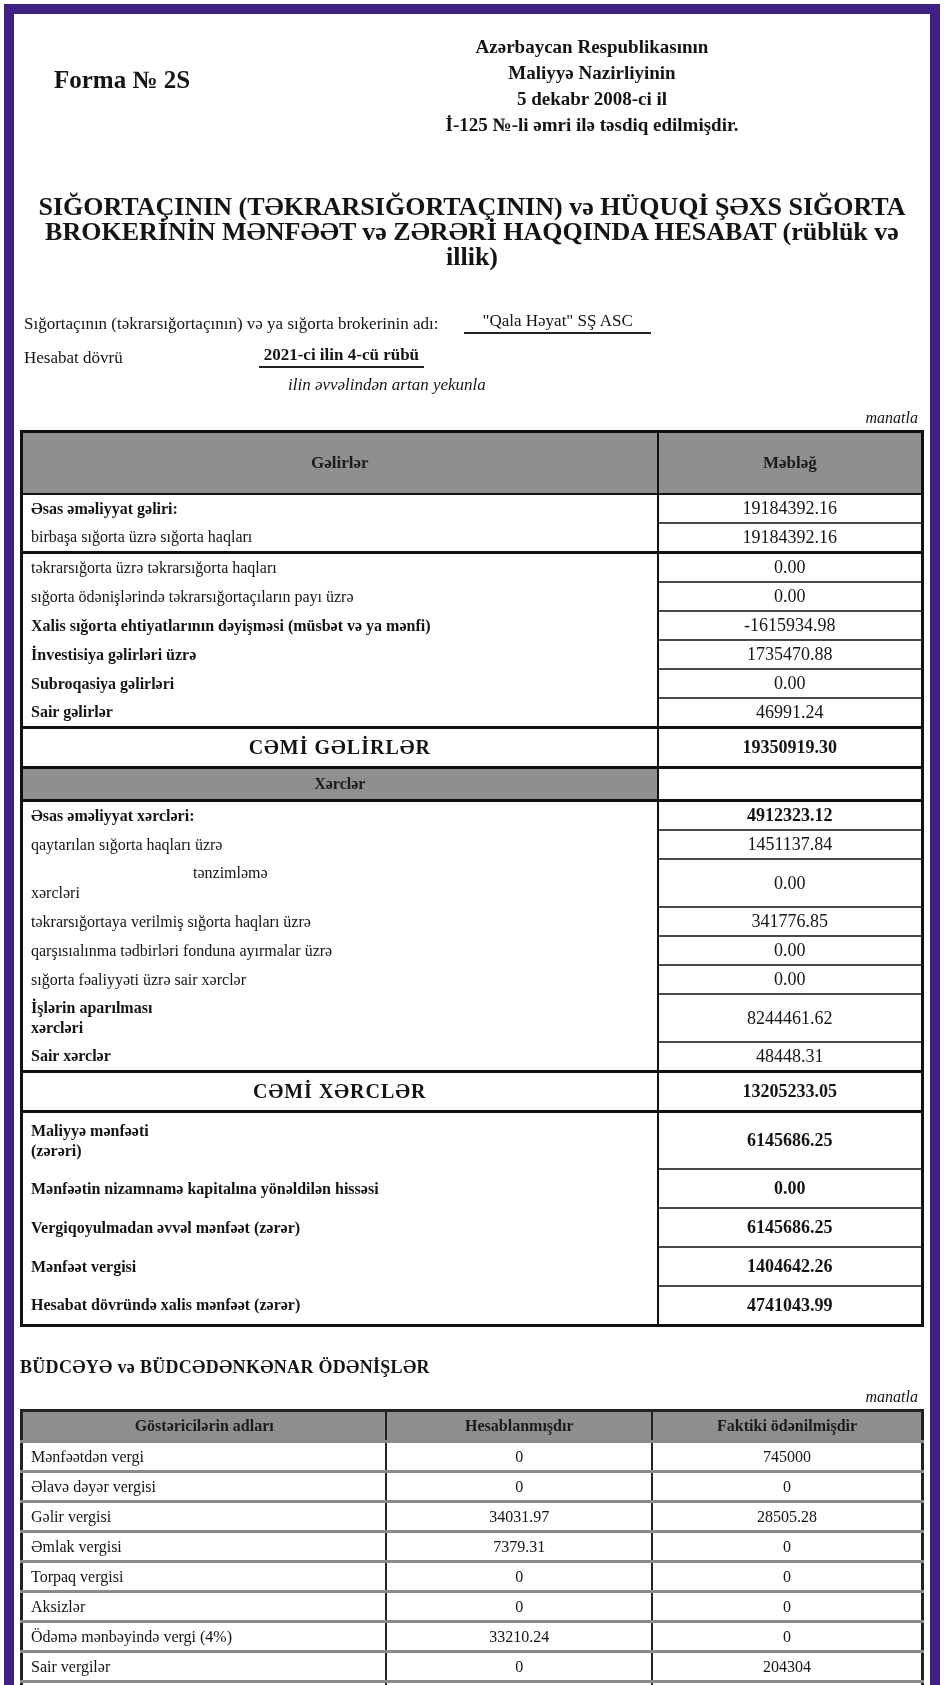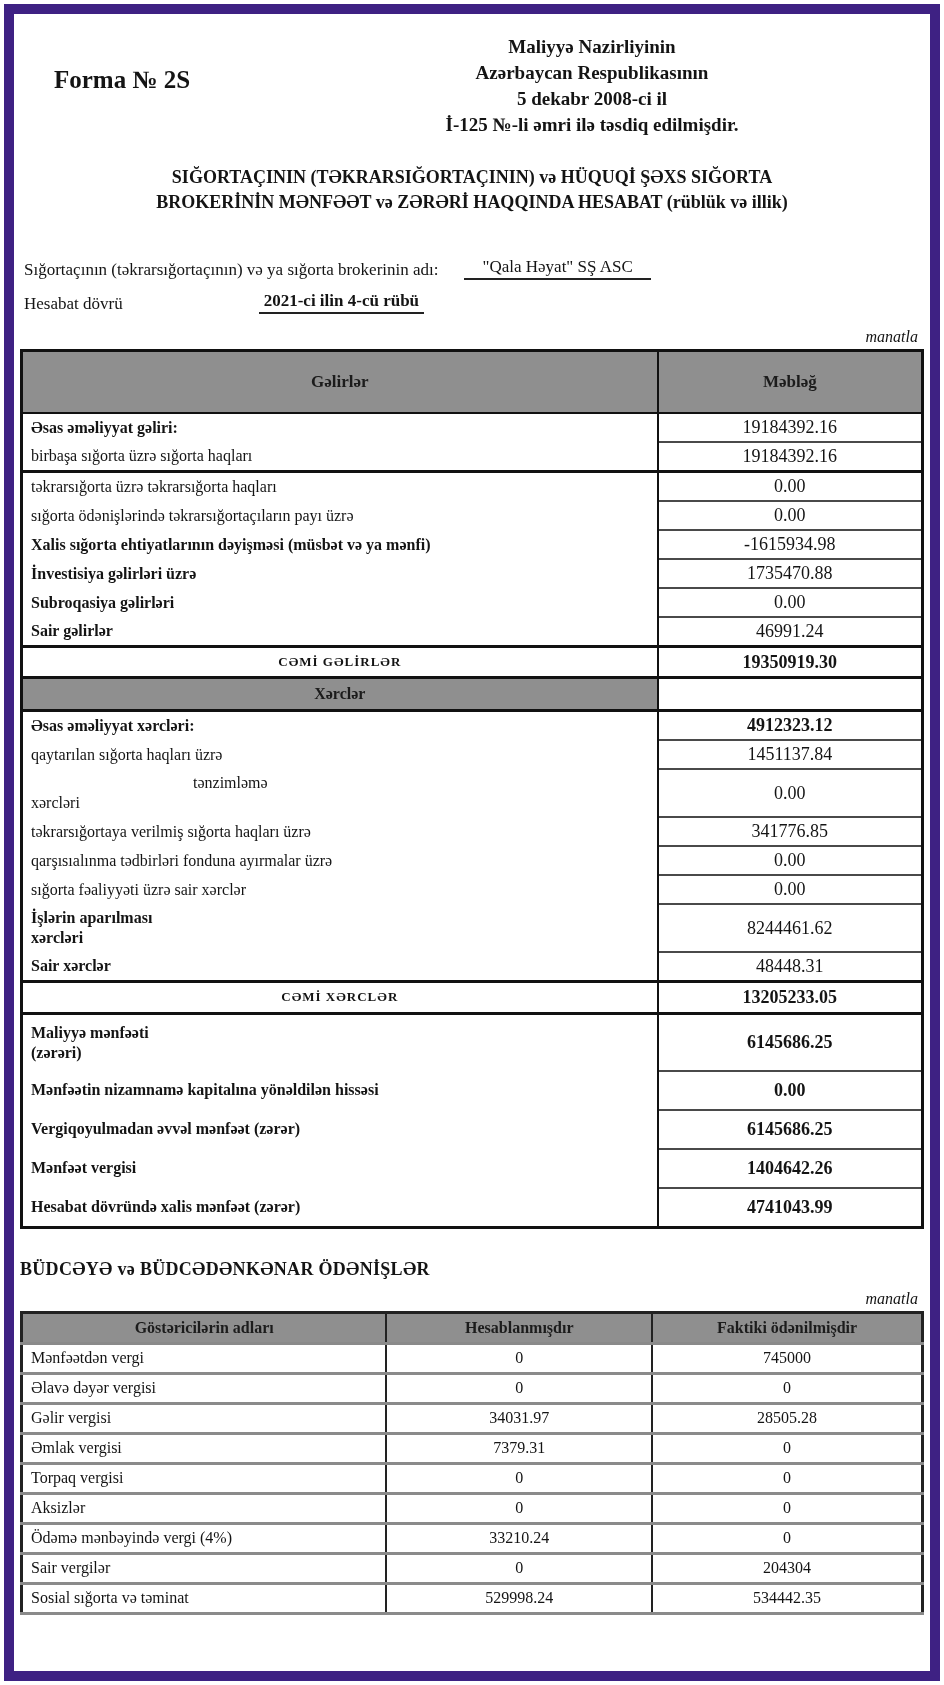--- a/index.html
+++ b/index.html
@@ -15,21 +15,21 @@
     width:936px;
     min-height:1677px;
     padding:0 6px 22px 6px;
     background:#fff;
   }
   
   .top{display:flex;padding-top:20px;}
   .forma{font-size:25px;font-weight:bold;margin:32px 0 0 34px;white-space:nowrap;}
   .approval{width:480px;margin-left:auto;margin-right:92px;text-align:center;
             font-weight:bold;font-size:19px;line-height:26px;}
-  .title{ text-align:center;font-weight:bold;font-size:18px;line-height:25px;margin-top:27px;}
+  .title{ text-align:center;font-weight:bold;font-size:26px;line-height:25px;margin-top:56px;}
   .name-row{display:flex;align-items:flex-end;margin:42px 0 0 4px;font-size:17px;}
   .underl{border-bottom:2px solid #222;}
   .name-value{margin-left:26px;padding:0 18px 1px 18px;}
   .period-row{display:flex;align-items:flex-end;margin:11px 0 0 4px;font-size:17px;}
   .period-value{font-weight:bold;margin-left:136px;padding:0 5px 1px 5px;}
   .period-note{font-style:italic;font-size:17px;margin:7px 0 0 268px;}
   .manatla{text-align:right;font-style:italic;font-size:16px;margin:14px 6px 3px 0;}
   
   table.t1{width:100%;border-collapse:collapse;border:3px solid #111;table-layout:fixed;}
   table.t1 th{background:var(--header-gray);font-size:17px;font-weight:bold;
@@ -40,21 +40,21 @@
   .b{font-weight:bold;}
   .vb{font-weight:bold;}
   .ind-a{padding-left:122px;}
   .ind-b{padding-left:136px;}
   .ind-c{padding-left:150px;}
   .ind-d{padding-left:162px;}
   tr.tb td{border-bottom:3px solid #111;}
   tr.sec td{border-top:1px solid #be185d;border-bottom:3px solid #111;}
   tr.sec td.lbl{background:var(--header-gray);text-align:center;font-weight:bold;padding:5px;color:#1c1c1c;}
   tr.tot td{border-top:3px solid #111;border-bottom:3px solid #111;}
-  tr.tot td.lbl{text-align:center;font-weight:bold;font-size:13px;letter-spacing:1px;padding:6px 2px;}
+  tr.tot td.lbl{text-align:center;font-weight:bold;font-size:20px;letter-spacing:1px;padding:6px 2px;}
   tr.tot td.val{font-weight:bold;}
   tr.big td{padding-top:8px;padding-bottom:8px;}
   
   .h2{text-align:left;font-weight:bold;font-size:18px;margin-top:30px;letter-spacing:.3px;}
   .manatla2{text-align:right;font-style:italic;font-size:16px;margin:10px 6px 3px 0;}
   table.t2{width:100%;border-collapse:collapse;border:3px solid #222;table-layout:fixed;}
   table.t2 th{background:var(--header-gray);border:2px solid #222;font-size:16px;
               font-weight:bold;padding:5px 2px;color:#1c1c1c;}
   table.t2 td{border-left:2px solid #222;border-right:2px solid #222;
               border-top:3px solid #8a8a8a;border-bottom:3px solid #8a8a8a;
@@ -63,42 +63,43 @@
   table.t2 td.num{text-align:center;}
 </style>
 </head>
 <body>
 
 <div class="frame">
 
   <div class="top">
     <div class="forma">Forma № 2S</div>
     <div class="approval">
+      <div>Azərbaycan Respublikasının</div>
       <div>Maliyyə Nazirliyinin</div>
-      <div>Azərbaycan Respublikasının</div>
       <div>5 dekabr 2008-ci il</div>
       <div>İ-125 №-li əmri ilə təsdiq edilmişdir.</div>
     </div>
   </div>
 
   <div class="title">
     <div>SIĞORTAÇININ (TƏKRARSIĞORTAÇININ) və HÜQUQİ ŞƏXS SIĞORTA</div>
     <div>BROKERİNİN MƏNFƏƏT və ZƏRƏRİ HAQQINDA HESABAT (rüblük və illik)</div>
   </div>
 
   <div class="name-row">
     <span>Sığortaçının (təkrarsığortaçının) və ya sığorta brokerinin adı:</span>
     <span class="name-value underl">"Qala Həyat" SŞ ASC</span>
   </div>
 
   <div class="period-row">
     <span>Hesabat dövrü</span>
     <span class="period-value underl">2021-ci ilin 4-cü rübü</span>
   </div>
 
+  <div class="period-note">ilin əvvəlindən artan yekunla</div>
 
   <div class="manatla">manatla</div>
 
   <table class="t1">
     <colgroup>
         <col style="width:70.6%">
         <col style="width:29.4%">
       </colgroup>
     <tbody>
         <tr>

